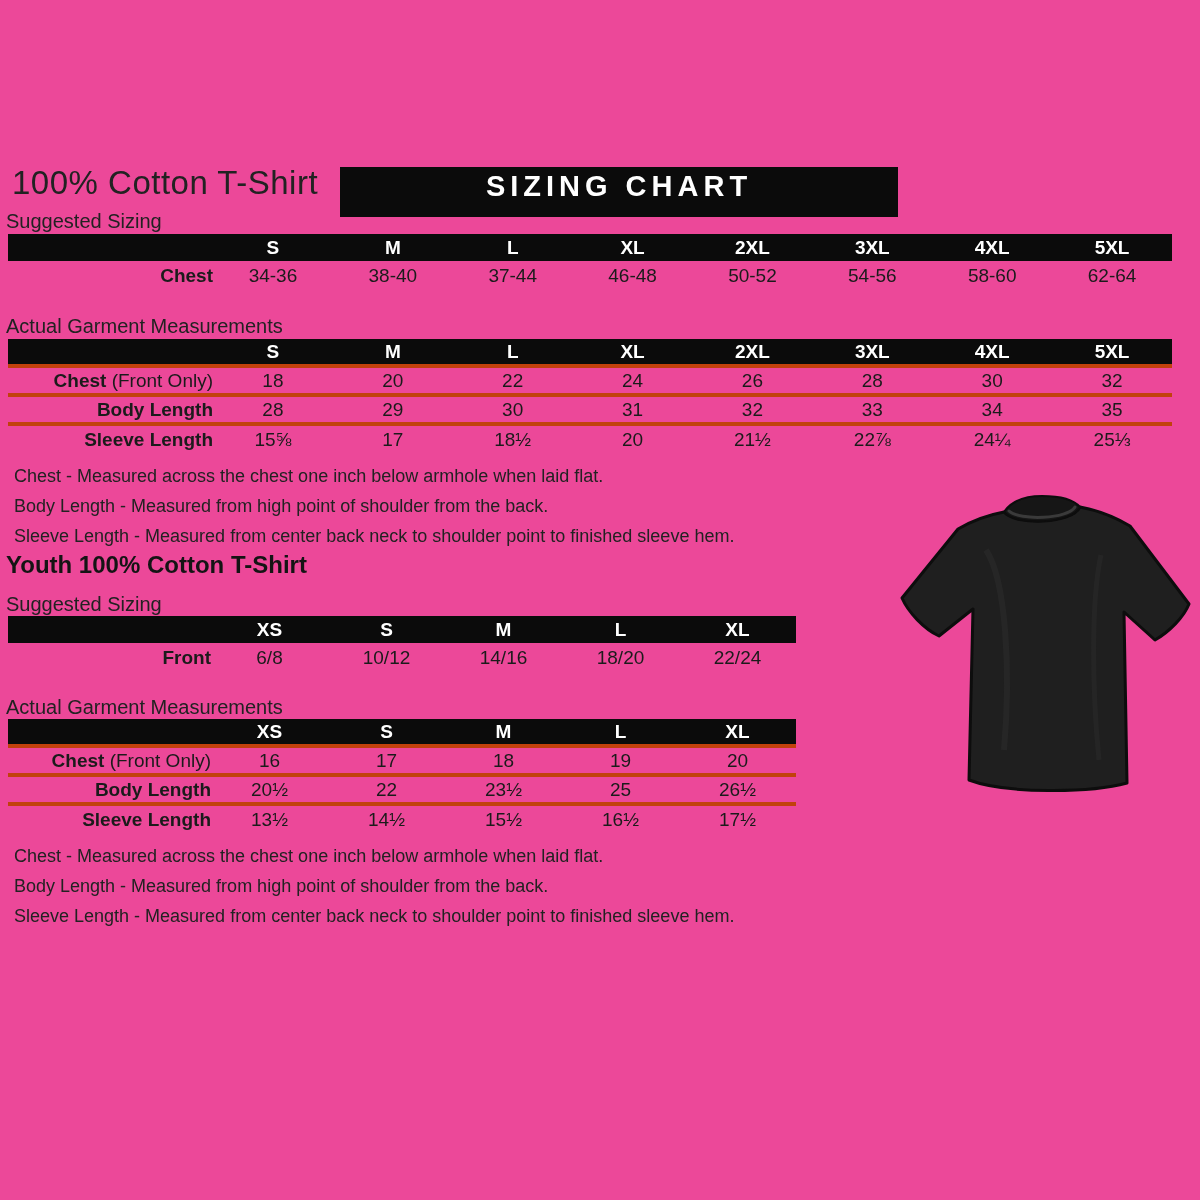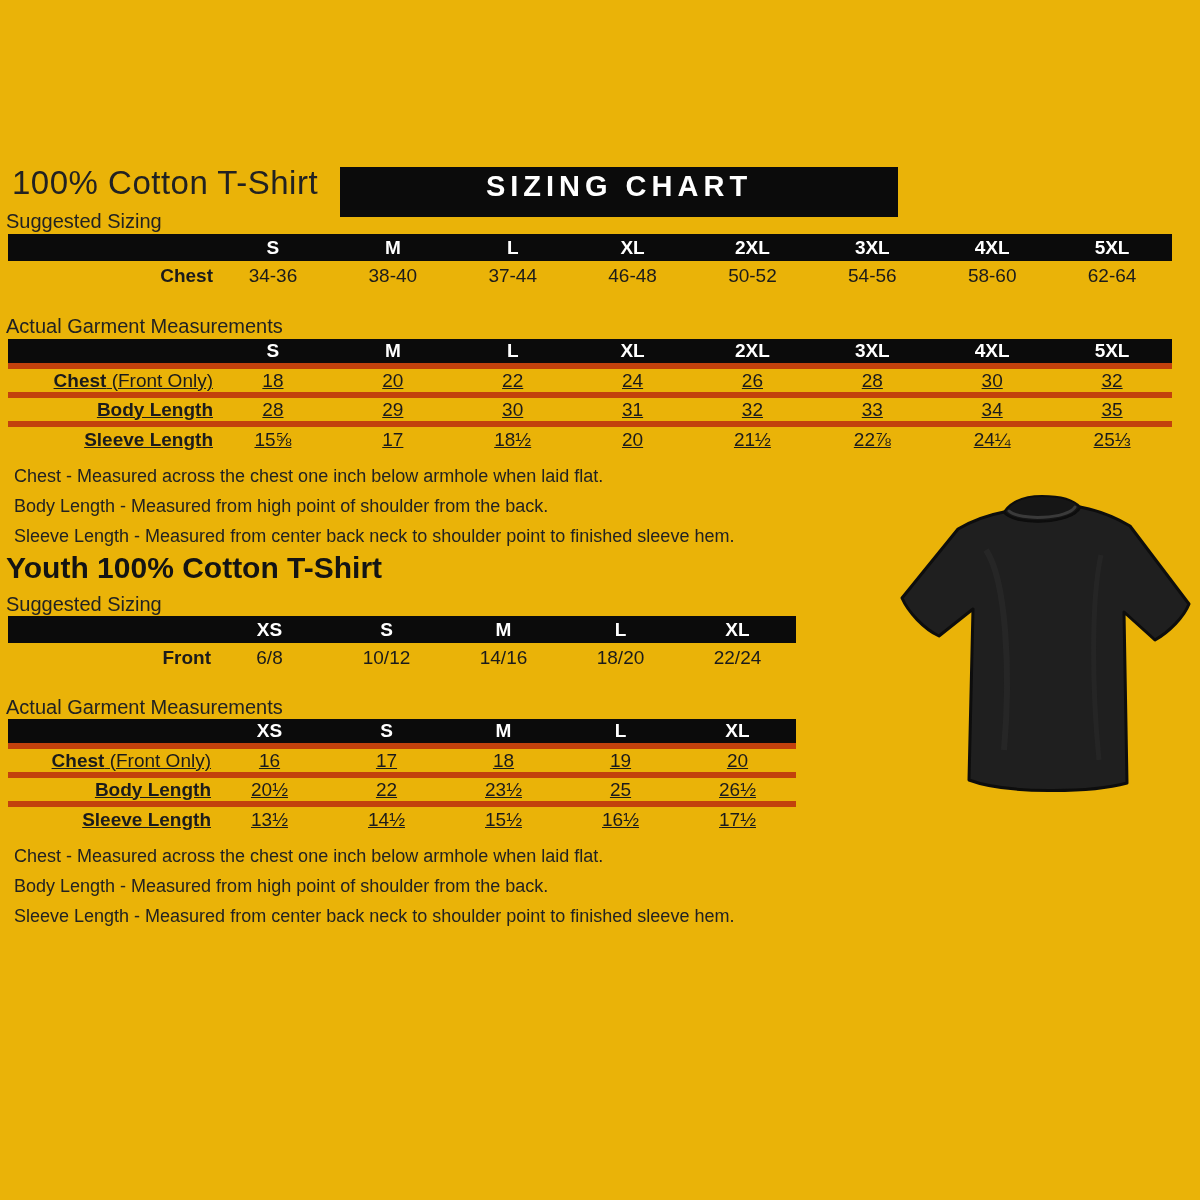--- a/index.html
+++ b/index.html
@@ -1,21 +1,21 @@
 <!DOCTYPE html>
 <html><head>
 <meta charset="utf-8">
 <style>
   * { margin: 0; padding: 0; box-sizing: border-box; }
   html, body { background: #ffffff; }
   .page {
     position: relative;
     width: 1200px;
     height: 1200px;
-    background: #eab308;
+    background: #ec4899;
     font-family: "Liberation Sans", "DejaVu Sans", sans-serif;
     color: #1a1a1a;
     overflow: hidden;
   }
   .main-title {
     position: absolute;
     left: 12px; top: 164px;
     font-size: 33px;
     font-weight: 400;
     letter-spacing: 0.5px;
@@ -59,36 +59,36 @@
   }
   tbody th {
     text-align: right;
     font-weight: 400;
     padding-left: 8px;
     white-space: nowrap;
   }
   tbody th b { font-weight: 700; }
   tbody td { text-align: center; }
   tbody tr { height: 29px; }
-  .garment tbody tr { border-top: 6px solid #c2410c; text-decoration: underline; }
+  .garment tbody tr { border-top: 4px solid #c2410c; }
   .adult-table { left: 8px; width: 1164px; }
   .youth-table { left: 8px; width: 788px; }
   .adult-table .lblcol { width: 205px; }
   .youth-table .lblcol { width: 203px; }
   .notes { position: absolute; left: 14px; }
   .note {
     font-size: 18px;
     line-height: 30px;
     color: #222;
     white-space: nowrap;
   }
   .youth-title {
     position: absolute;
     left: 6px; top: 551px;
-    font-size: 30px;
+    font-size: 24px;
     font-weight: 700;
     color: #141414;
     white-space: nowrap;
   }
   .tshirt-wrap {
     position: absolute;
     left: 896px; top: 490px;
     width: 298px; height: 312px;
   }
 </style>

